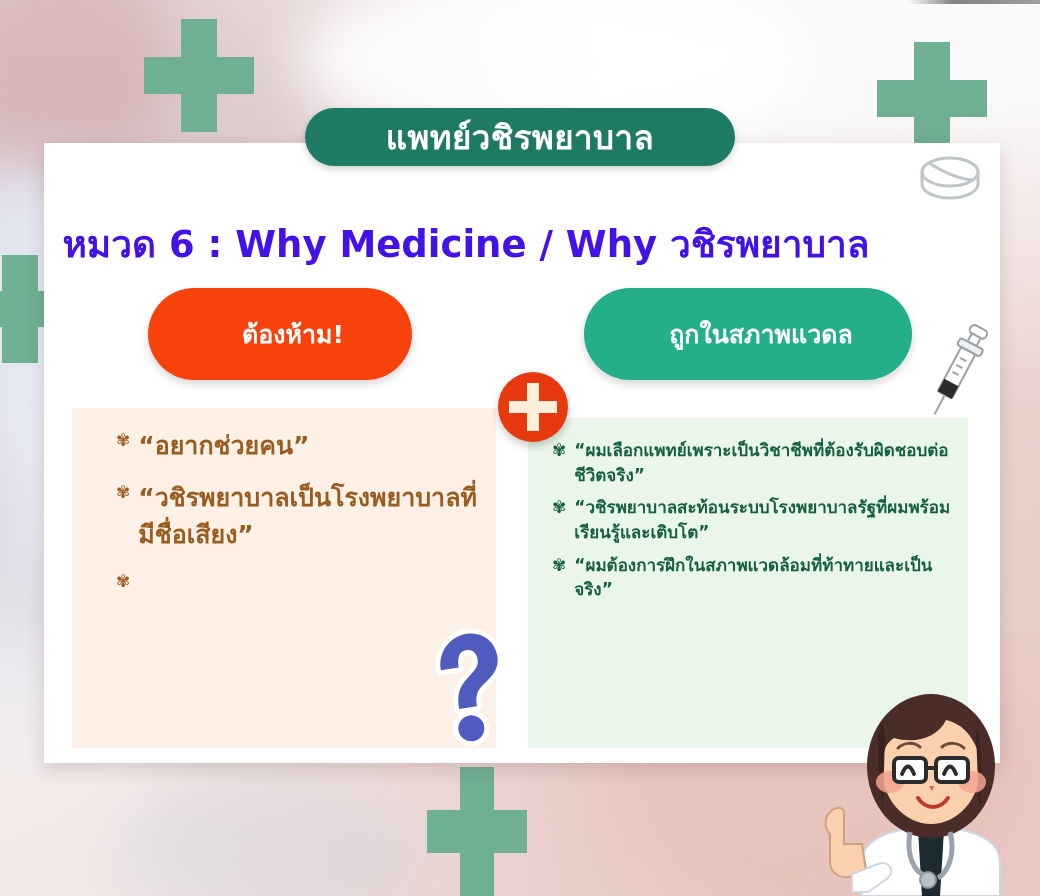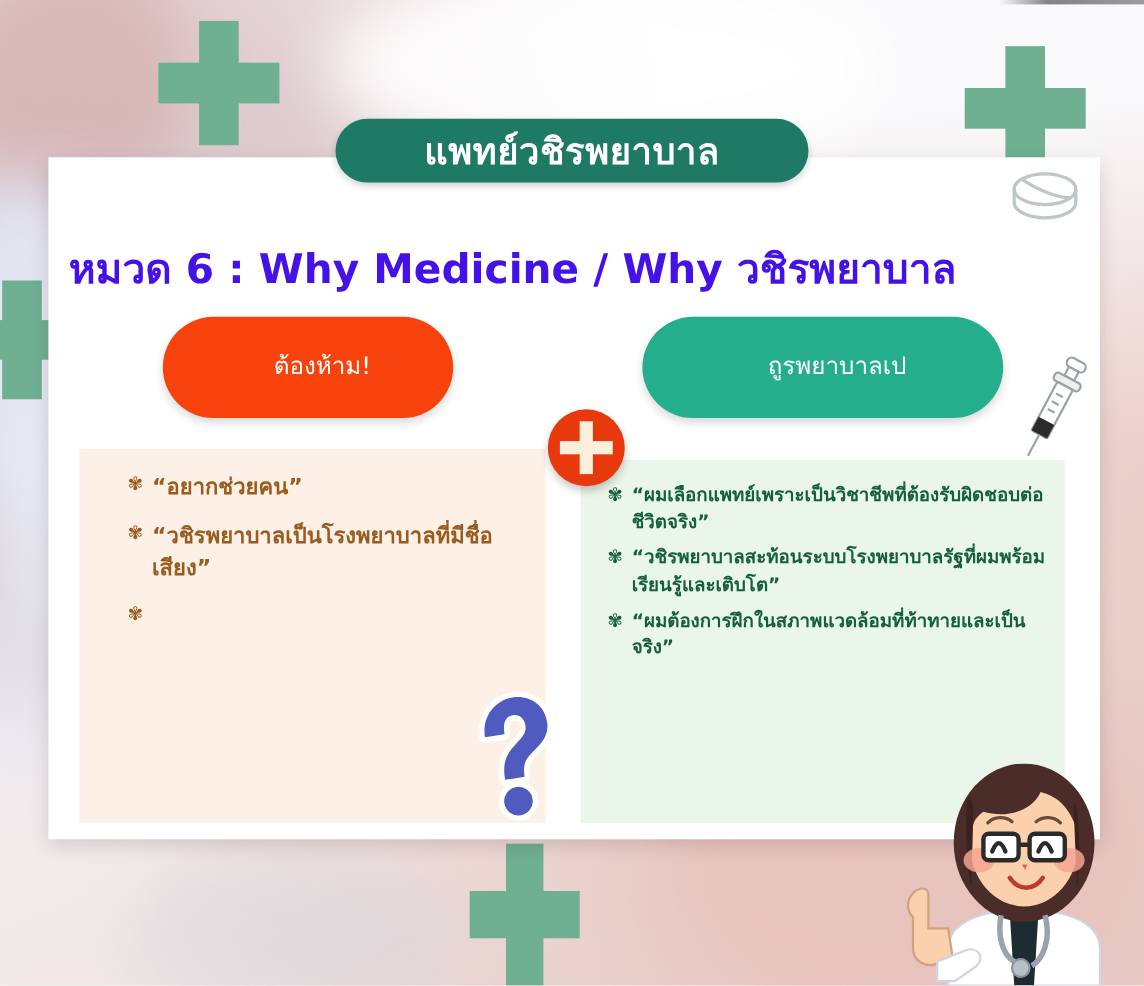--- a/index.html
+++ b/index.html
@@ -51,36 +51,36 @@
     box-shadow:0 3px 7px rgba(0,0,0,.18);}
   .header-pill span{color:#fff;font-size:33px;font-weight:bold;letter-spacing:.5px;line-height:1;}
 
   
   .title{position:absolute;left:44px;top:214px;width:844px;text-align:center;
     color:#4411E8;font-size:37px;font-weight:bold;white-space:nowrap;}
 
   
   .pill{position:absolute;display:flex;align-items:center;justify-content:center;border-radius:46px;
     box-shadow:0 4px 9px rgba(0,0,0,.16);}
-  .pill span{color:#fff;font-weight:normal;font-size:22px;line-height:1;margin-left:26px;}
+  .pill span{color:#fff;font-weight:bold;font-size:25px;line-height:1;margin-left:26px;}
   .pill-bad{left:148px;top:288px;width:264px;height:92px;background:#F8420C;}
   .pill-good{left:584px;top:288px;width:328px;height:92px;background:#25AE8B;}
 
   
   .panel{position:absolute;padding:20px 16px 16px 16px;box-sizing:border-box;}
   .panel-bad{left:72px;top:408px;width:424px;height:340px;background:#FDF1E7;}
   .panel-good{left:528px;top:418px;width:440px;height:330px;background:#EAF6EA;}
 
   .item{display:flex;align-items:flex-start;margin:0 0 16px 0;}
   .bullet{flex:0 0 auto;font-size:17px;line-height:1.42;margin-right:8px;}
   .item-text{font-weight:bold;line-height:1.45;}
 
   .panel-bad .item{padding-left:28px;}
   .panel-bad .bullet,.panel-bad .item-text{color:#9A5B1E;}
-  .panel-bad .item-text{font-size:20px;}
+  .panel-bad .item-text{font-size:25px;}
 
   .panel-good .item{padding-left:8px;margin-bottom:8px;}
   .panel-good .bullet,.panel-good .item-text{color:#14603C;}
   .panel-good .item-text{font-size:17px;}
 
   
   .tablet-icon{position:absolute;left:917px;top:152px;width:66px;height:56px;}
 
   
   .syringe-icon{position:absolute;left:924px;top:318px;width:66px;height:108px;}
@@ -159,21 +159,21 @@
     <span>แพทย์วชิรพยาบาล</span>
   </div>
 
   <div class="title">หมวด 6 : Why Medicine / Why วชิรพยาบาล</div>
 
   <div class="pill pill-bad">
     <span>ต้องห้าม!</span>
   </div>
 
   <div class="pill pill-good">
-    <span>ถูรพยาบาลเป</span>
+    <span>ถูกในสภาพแวดล</span>
   </div>
 
   <div class="panel panel-bad">
     <div class="item">
       <span class="bullet">✾</span>
       <span class="item-text">“อยากช่วยคน”</span>
     </div>
     <div class="item">
       <span class="bullet">✾</span>
       <span class="item-text">“วชิรพยาบาลเป็นโรงพยาบาลที่มีชื่อเสียง”</span>

